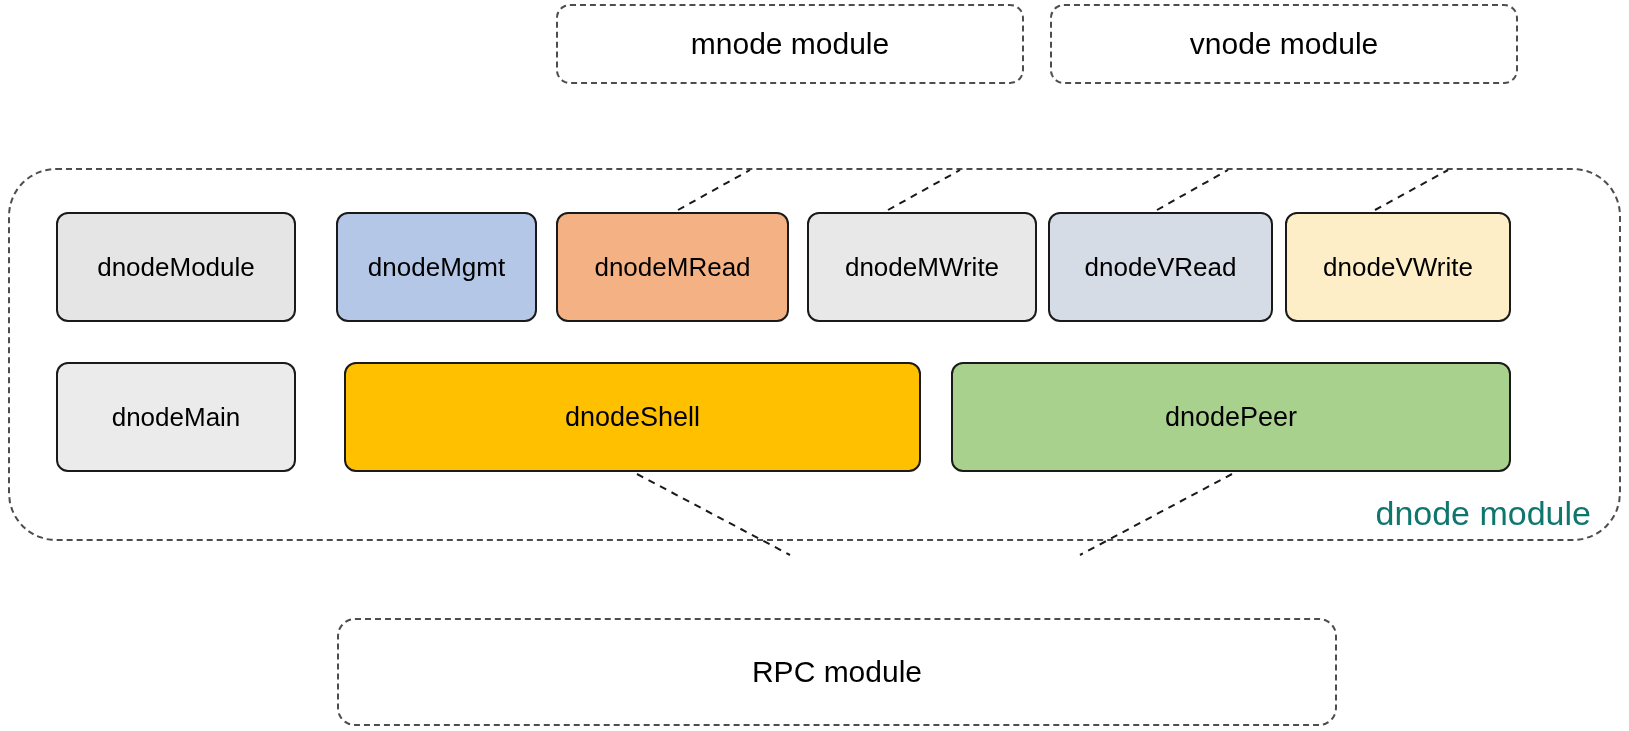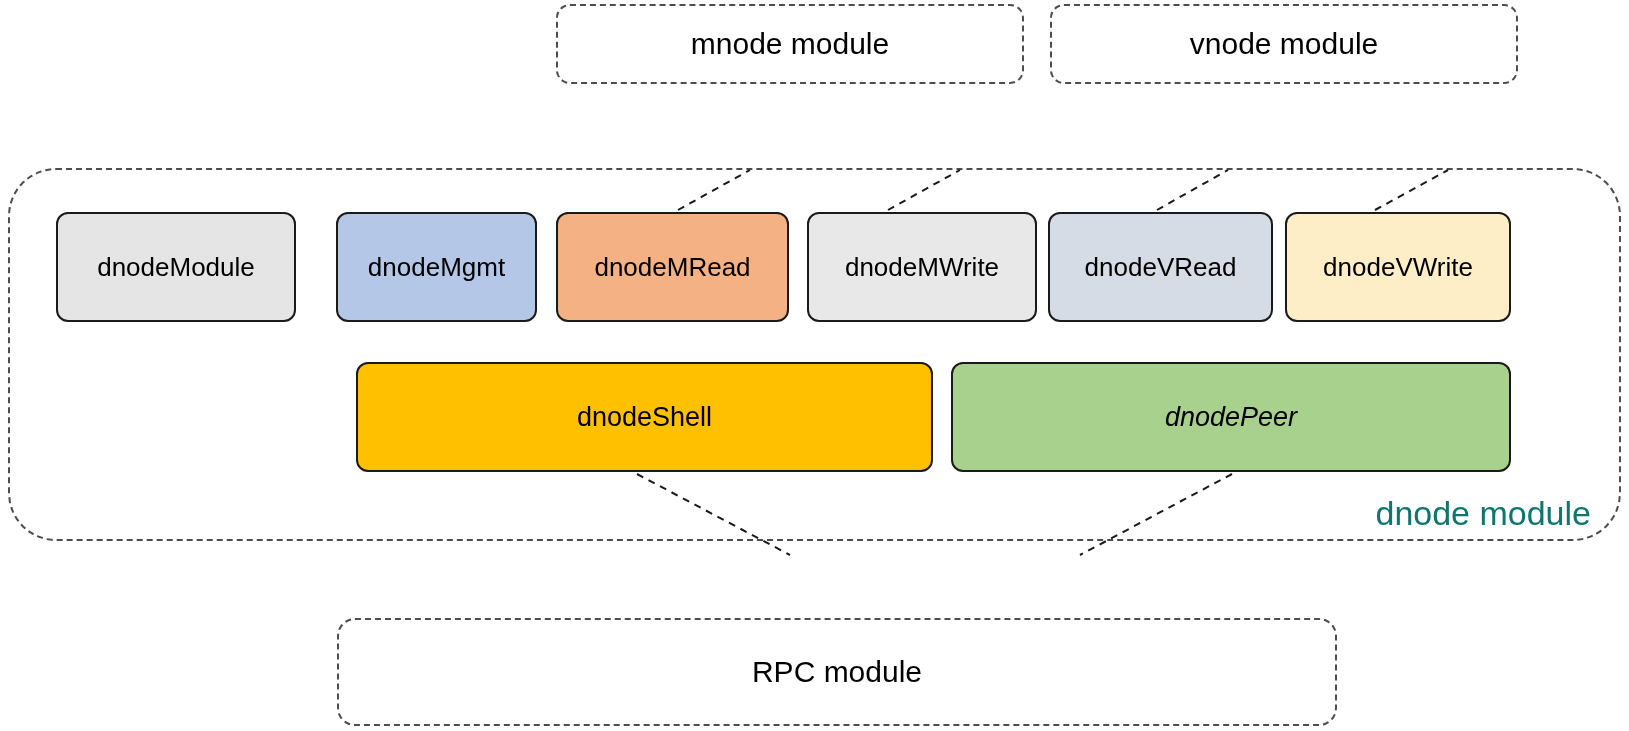--- a/index.html
+++ b/index.html
@@ -80,21 +80,21 @@
   
   #c-dnodeModule { left: 56px;  top: 212px; width: 240px; height: 110px; }
   #c-dnodeMgmt   { left: 336px; top: 212px; width: 201px; height: 110px; }
   #c-dnodeMRead  { left: 556px; top: 212px; width: 233px; height: 110px; }
   #c-dnodeMWrite { left: 807px; top: 212px; width: 230px; height: 110px; }
   #c-dnodeVRead  { left: 1048px;top: 212px; width: 225px; height: 110px; }
   #c-dnodeVWrite { left: 1285px;top: 212px; width: 226px; height: 110px; }
 
   
   #c-dnodeMain   { left: 56px;  top: 362px; width: 240px; height: 110px; }
-  #c-dnodeShell  { left: 356px; top: 362px; width: 577px; height: 110px; }
+  #c-dnodeShell  { left: 344px; top: 362px; width: 577px; height: 110px; }
   #c-dnodePeer   { left: 951px; top: 362px; width: 560px; height: 110px; }
 
   
   #connectors {
     position: absolute;
     left: 0; top: 0;
     width: 1629px; height: 731px;
     pointer-events: none;
   }
 </style>
@@ -127,24 +127,27 @@
   <div class="comp" id="c-dnodeMWrite" style="background: rgb(232, 232, 232); border-color: rgb(26, 26, 26);">
     <span>dnodeMWrite</span>
   </div>
   <div class="comp" id="c-dnodeVRead" style="background: rgb(214, 220, 229); border-color: rgb(26, 26, 26);">
     <span>dnodeVRead</span>
   </div>
   <div class="comp" id="c-dnodeVWrite" style="background: rgb(253, 238, 200); border-color: rgb(26, 26, 26);">
     <span>dnodeVWrite</span>
   </div>
 
+  <div class="comp" id="c-dnodeMain" style="background: rgb(235, 235, 235); border-color: rgb(26, 26, 26);">
+    <span>dnodeMain</span>
+  </div>
   <div class="comp wide" id="c-dnodeShell" style="background: rgb(255, 192, 0); border-color: rgb(26, 26, 26);">
     <span>dnodeShell</span>
   </div>
-  <div class="comp wide" id="c-dnodePeer" style="background: rgb(169, 209, 142); border-color: rgb(26, 26, 26); font-style: italic;">
+  <div class="comp wide" id="c-dnodePeer" style="background: rgb(169, 209, 142); border-color: rgb(26, 26, 26);">
     <span>dnodePeer</span>
   </div>
 
   <div class="module-box" id="rpc-module">
     <span>RPC module</span>
   </div>
 
   <svg id="connectors" viewBox="0 0 1629 731" xmlns="http://www.w3.org/2000/svg">
     <g stroke="#1a1a1a" stroke-width="2" stroke-dasharray="7,6" fill="none">
       <line x1="678" y1="210" x2="750" y2="170"></line>

